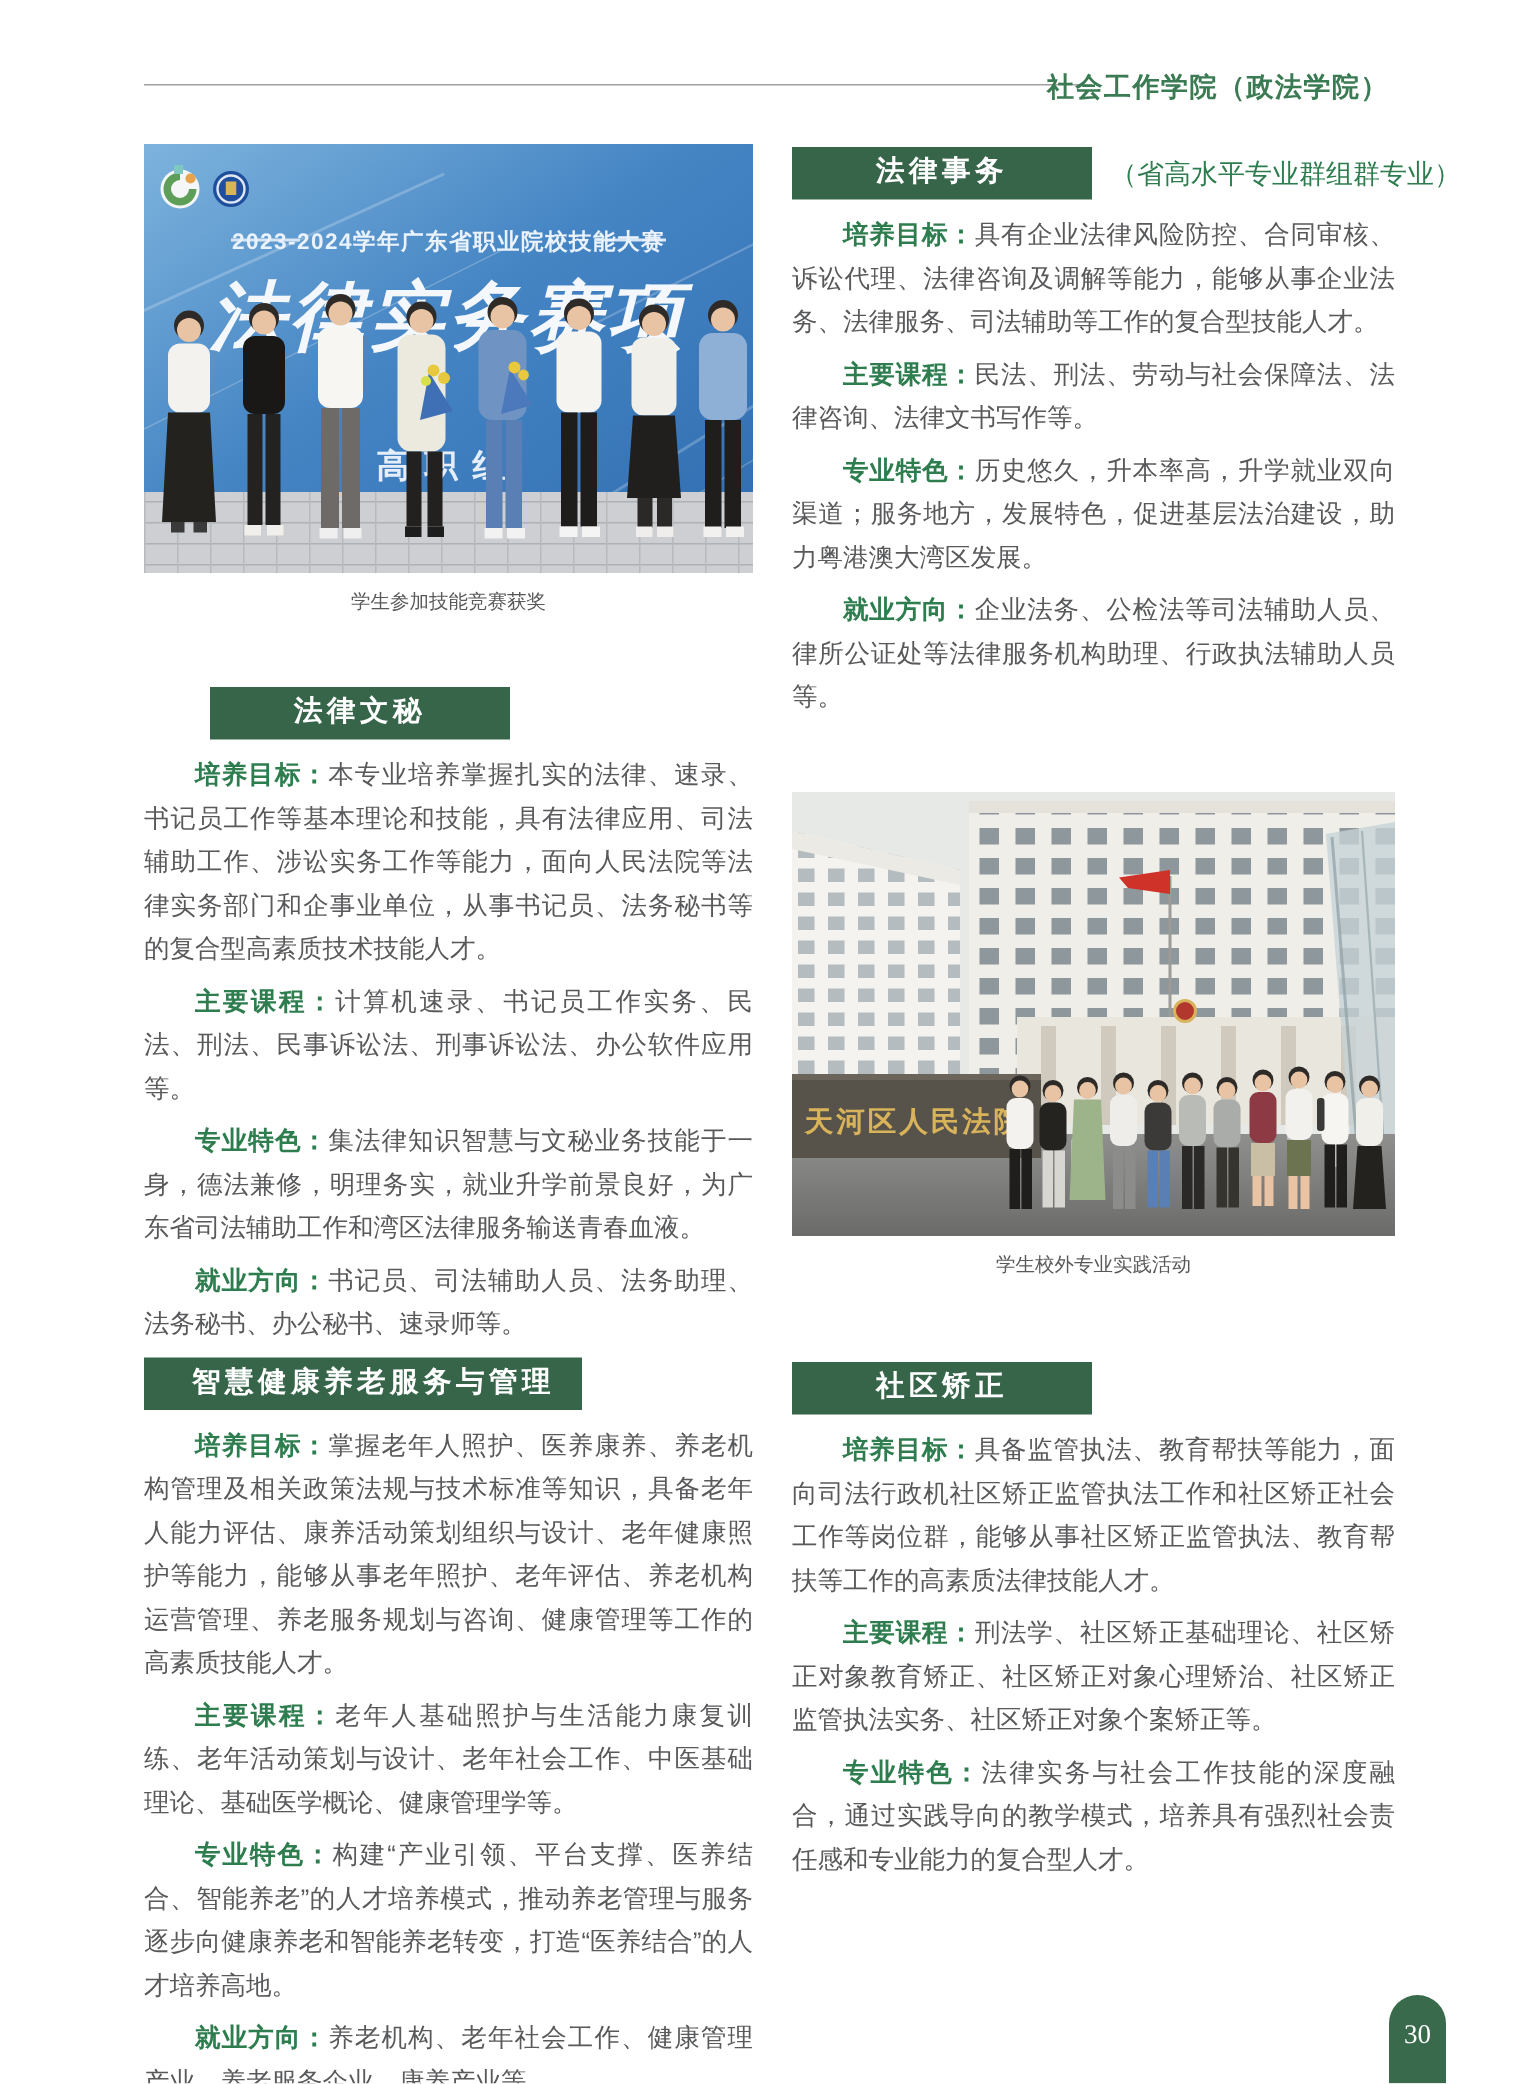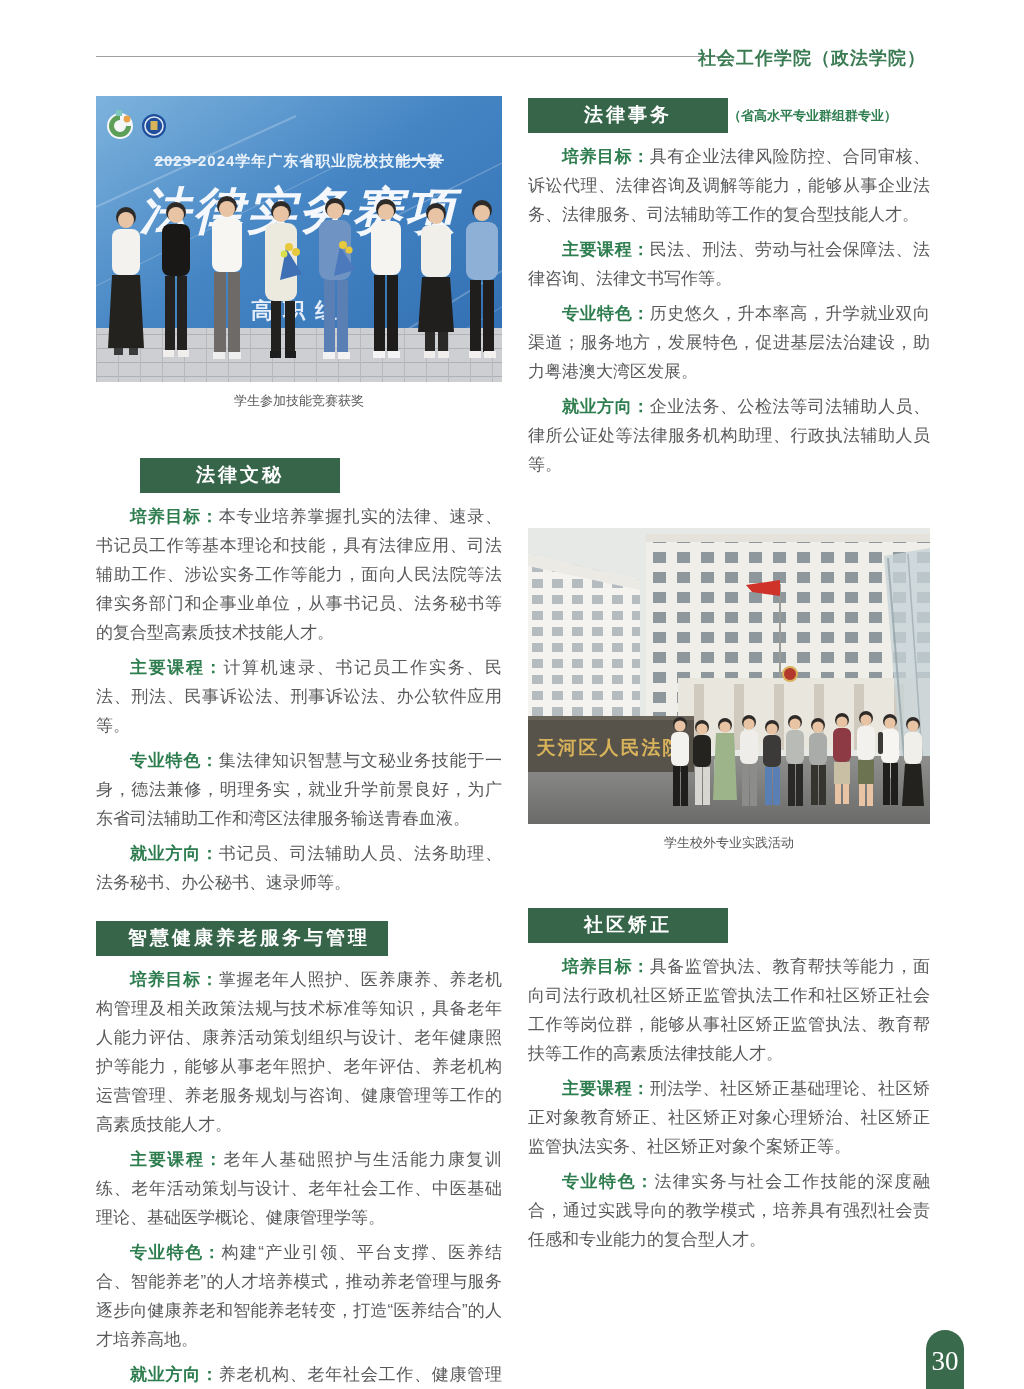--- a/index.html
+++ b/index.html
@@ -24,45 +24,45 @@
   .caption{
     font-size:13px;color:#595959;text-align:center;margin-top:8px;line-height:22px;
   }
   
   .sec-badge{
     display:inline-block;background:#366549;color:#ffffff;
     font-size:19px;font-weight:bold;letter-spacing:3px;
     min-width:200px;box-sizing:border-box;text-align:center;
     padding:6px 18px 7px 18px;line-height:22px;
   }
-  .sec-head-row{display:flex;align-items:center;}
+  .sec-head-row{display:flex;align-items:center;gap:12px;}
   .sec-sub{
-    color:#2e7d4f;font-weight:bold;font-size:13px;white-space:nowrap;
+    color:#2e7d4f;font-weight:normal;font-size:18px;white-space:nowrap;
   }
   
   .para{
     margin:6px 0 0 0;font-size:17px;line-height:29px;color:#58595b;
     text-align:justify;text-indent:2em;
   }
   .para:first-of-type{margin-top:9px;}
   .plabel{color:#2e7d4f;font-weight:bold;}
   
   .mt-badge-left{margin-top:46px;margin-left:44px;}
-  .mt-badge-left2{margin-top:24px;padding-left:32px;}
+  .mt-badge-left2{margin-top:8px;padding-left:32px;}
   .mt-photo-right{margin-top:49px;}
   .mt-badge-right2{margin-top:54px;}
   .col-right .sec-first{margin-top:2px;}
   
   .page-num-tab{
     position:absolute;left:926px;top:1330px;width:38px;height:59px;
     background:#386a4b;border-radius:19px 19px 0 0;
     display:flex;justify-content:center;align-items:flex-start;
   }
   .page-num-tab span{
-    font-family:"Liberation Serif",serif;font-size:27px;color:#ffffff;margin-top:16px;
+    font-family:"Liberation Serif",serif;font-size:18px;color:#ffffff;margin-top:16px;
   }
 </style>
 </head>
 <body>
 
 <div class="page">
 
   <div class="hdr-rule"></div>
   <h1 class="hdr-title">社会工作学院（政法学院）</h1>
 

